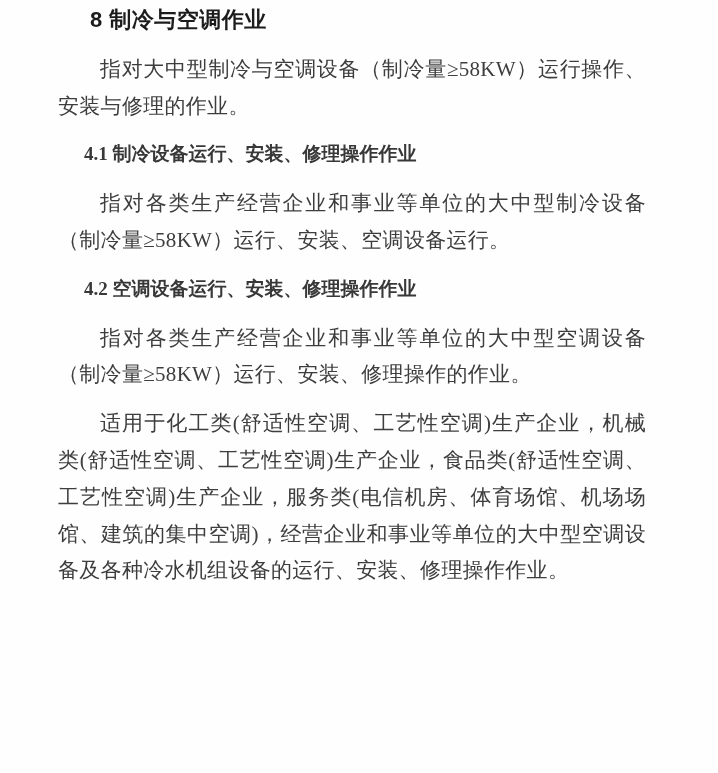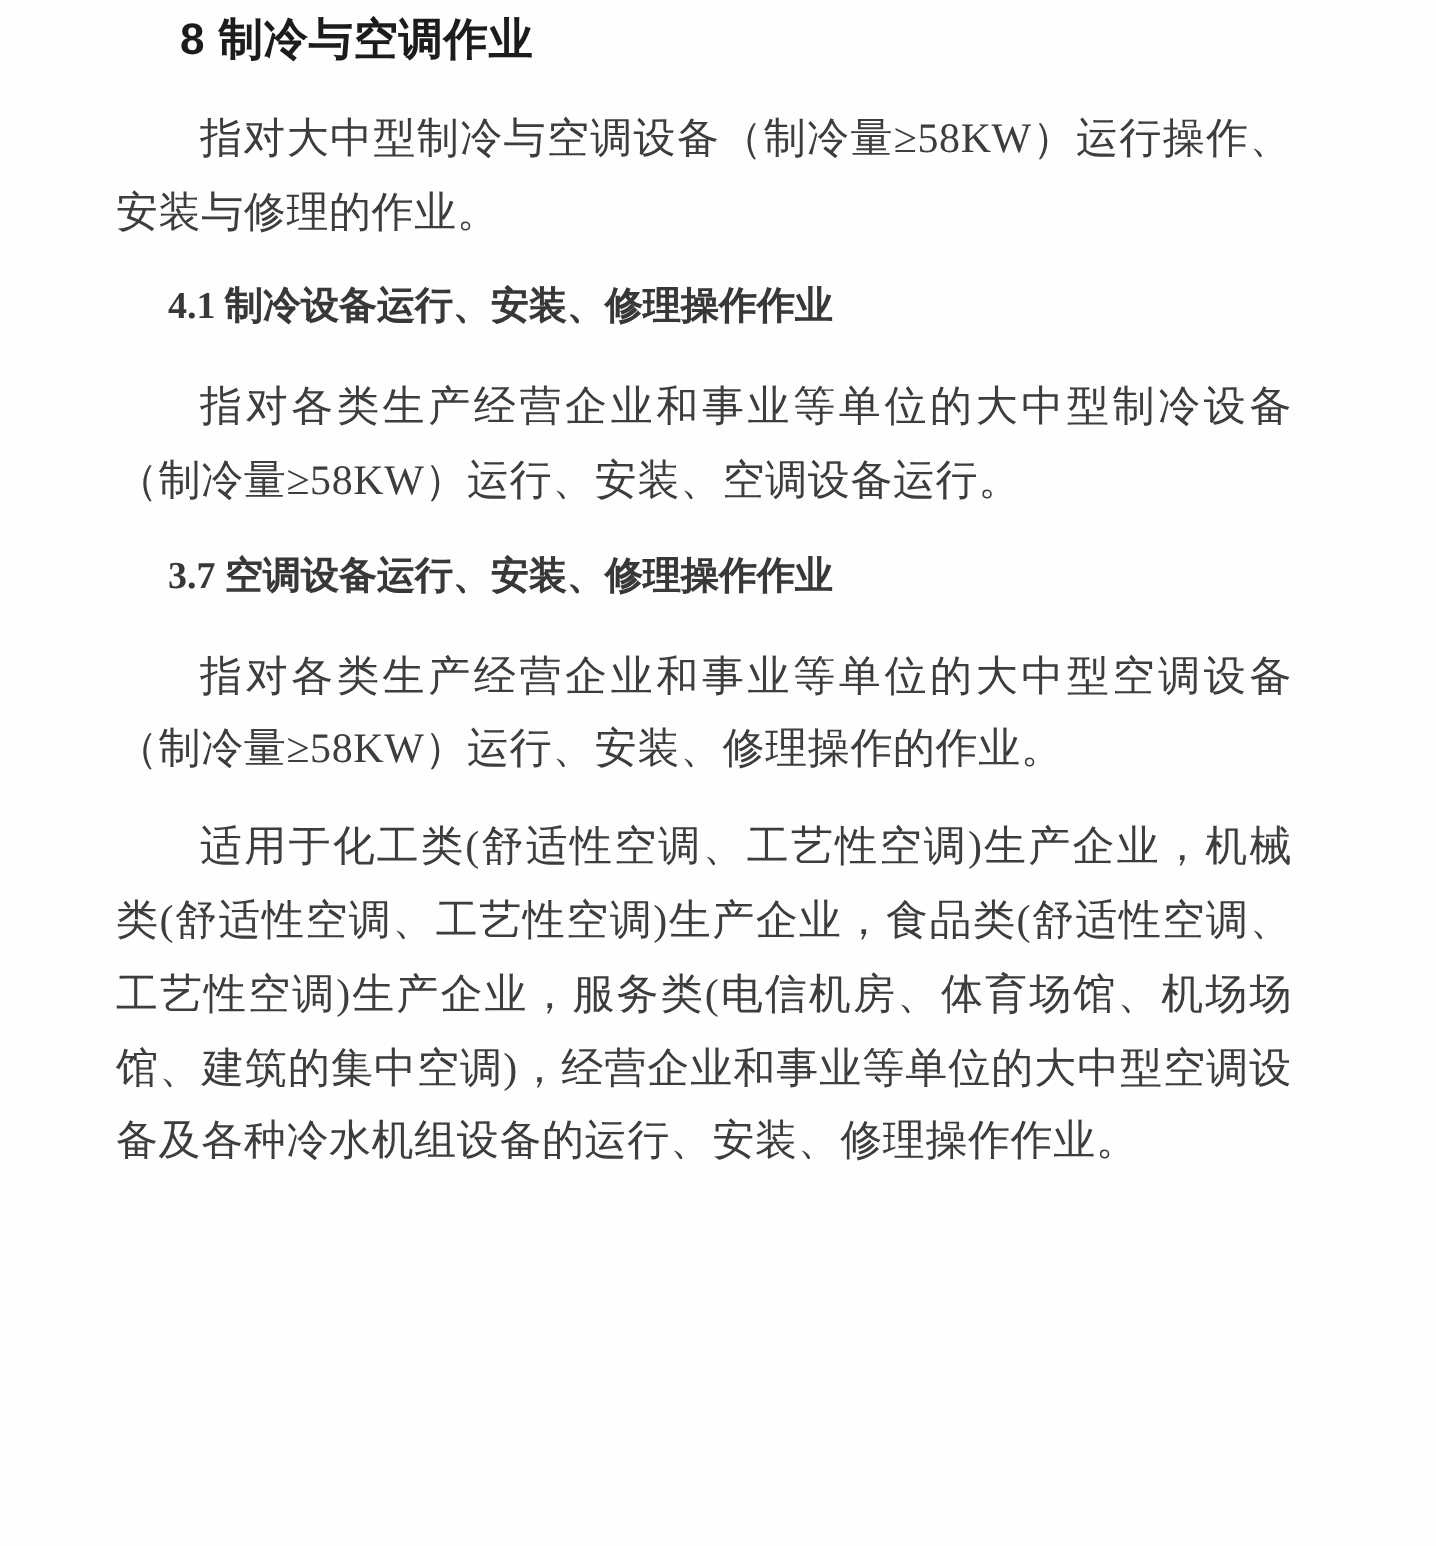--- a/index.html
+++ b/index.html
@@ -52,18 +52,18 @@
 <div class="page">
   <h2 class="doc-heading-1">8 制冷与空调作业</h2>
 
   <p class="doc-para">指对大中型制冷与空调设备（制冷量≥58KW）运行操作、安装与修理的作业。</p>
 
   <h3 class="doc-heading-2">4.1 制冷设备运行、安装、修理操作作业</h3>
 
   <p class="doc-para">指对各类生产经营企业和事业等单位的大中型制冷设备（制冷量≥58KW）运行、安装、空调设备运行。</p>
 
 
-  <h3 class="doc-heading-2">3.7 空调设备运行、安装、修理操作作业</h3>
+  <h3 class="doc-heading-2">4.2 空调设备运行、安装、修理操作作业</h3>
 
   <p class="doc-para">指对各类生产经营企业和事业等单位的大中型空调设备（制冷量≥58KW）运行、安装、修理操作的作业。</p>
 
   <p class="doc-para">适用于化工类(舒适性空调、工艺性空调)生产企业，机械类(舒适性空调、工艺性空调)生产企业，食品类(舒适性空调、工艺性空调)生产企业，服务类(电信机房、体育场馆、机场场馆、建筑的集中空调)，经营企业和事业等单位的大中型空调设备及各种冷水机组设备的运行、安装、修理操作作业。</p>
 </div>
 
 </body></html>

